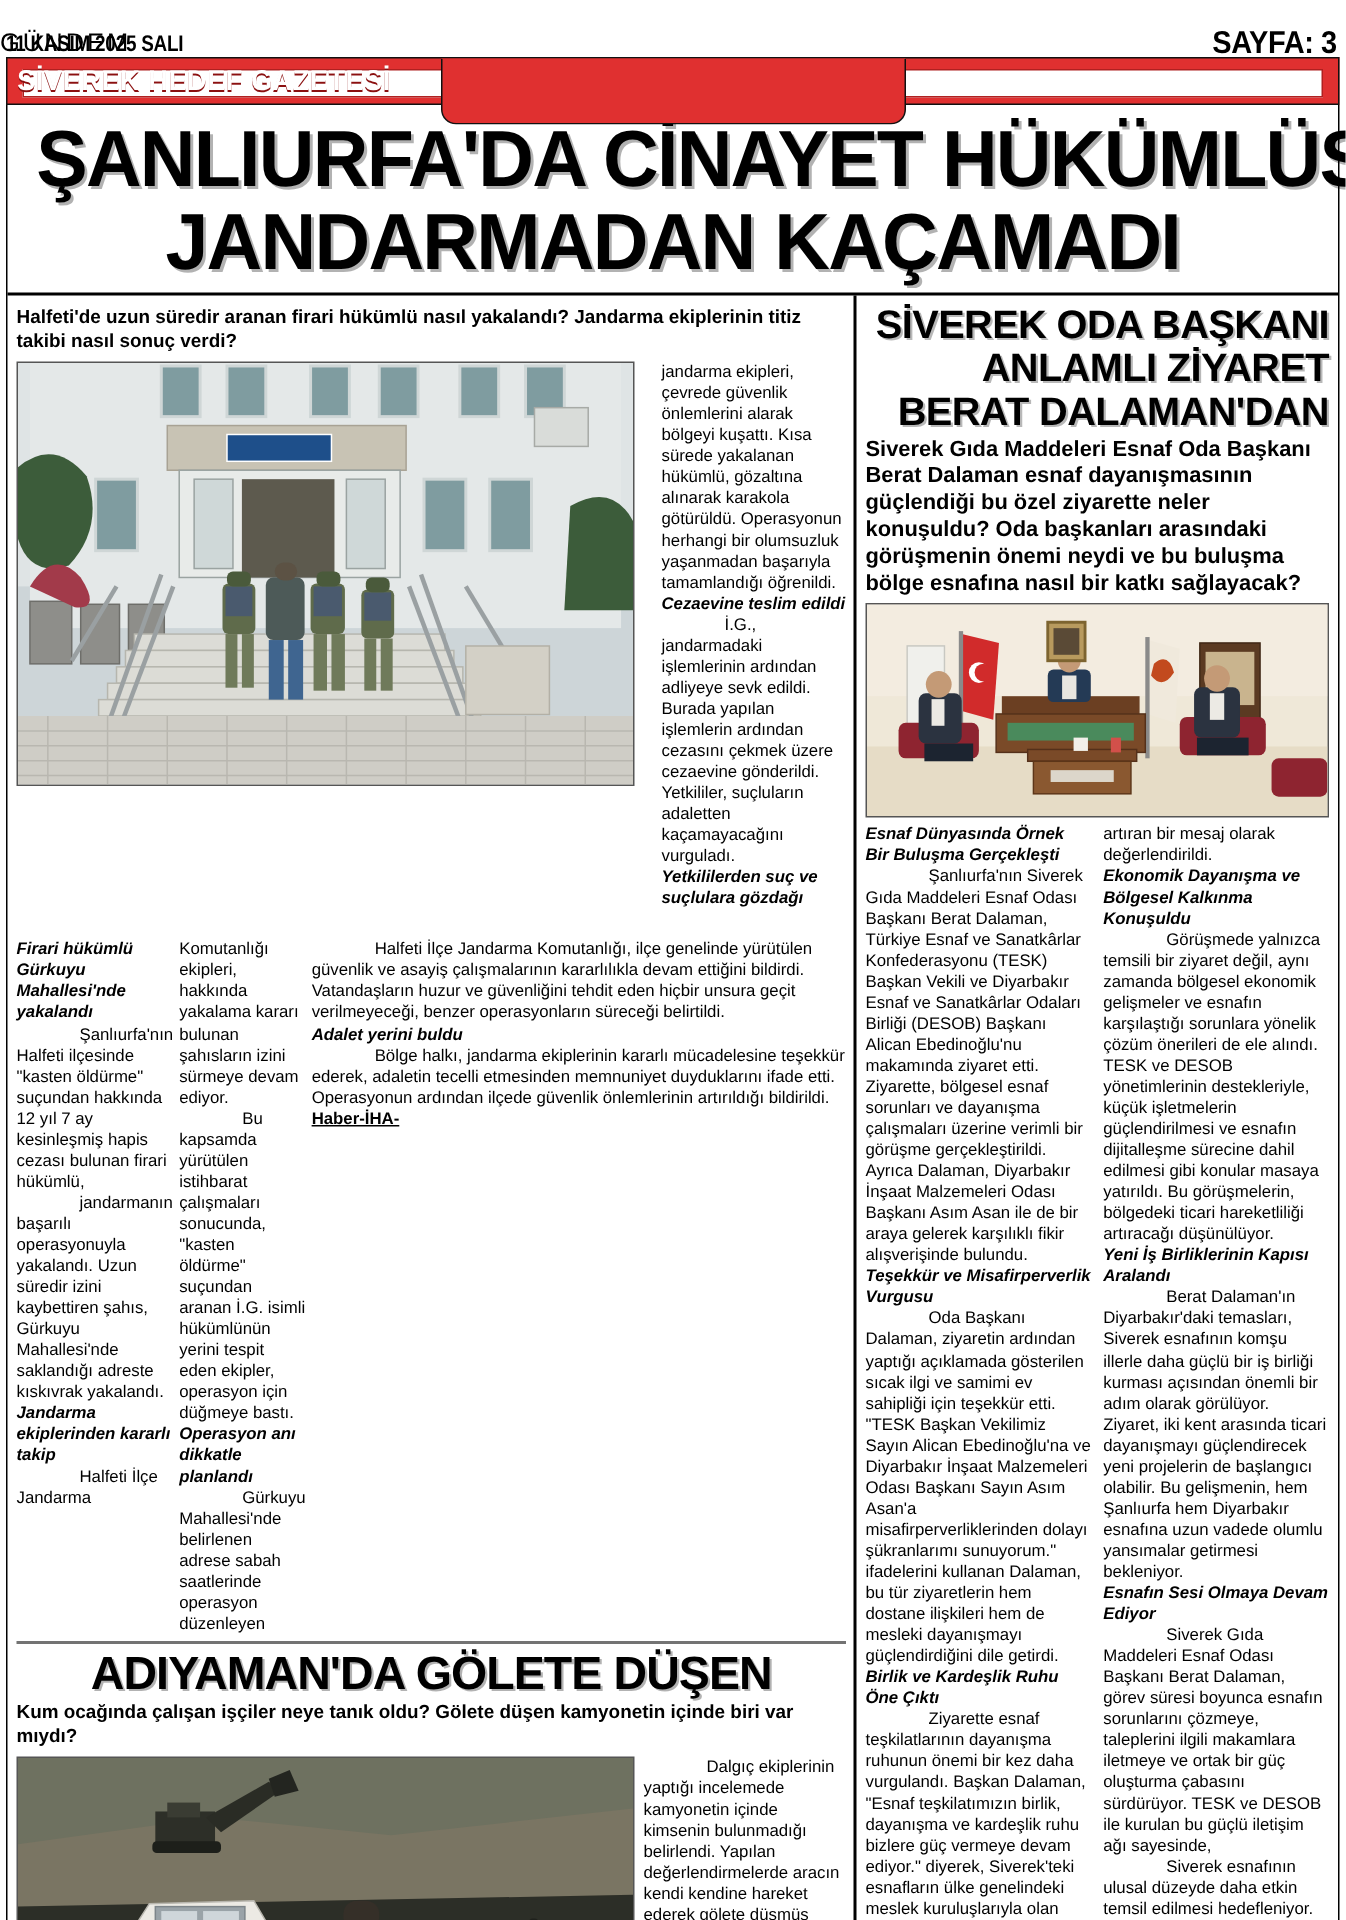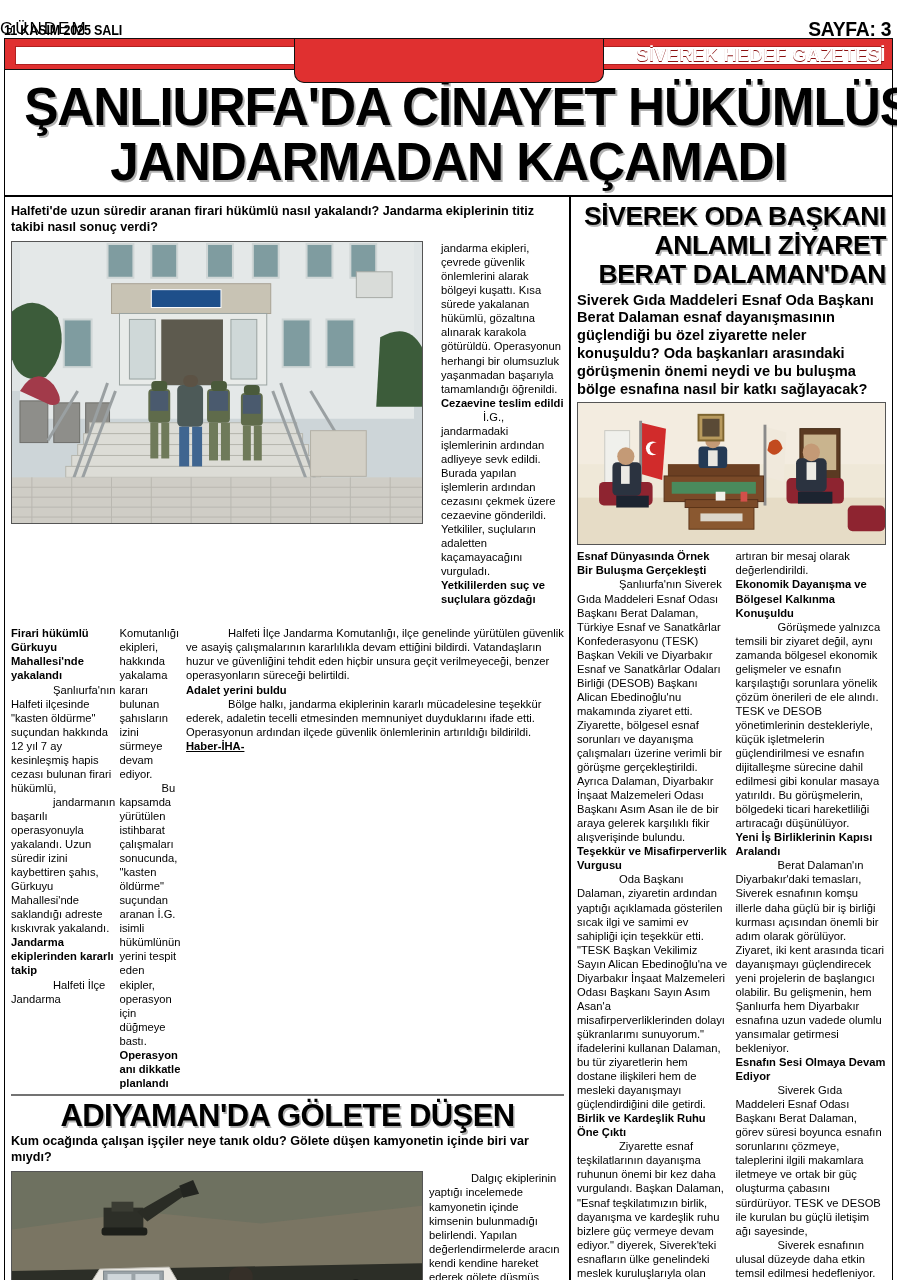--- a/index.html
+++ b/index.html
@@ -40,21 +40,21 @@
     transform: scaleX(0.92); transform-origin: right center;
   }
 
   
   .nameplate {
     position: relative;
     height: 32px;
     margin: 0 4px;
     background: #e03030;
     border: 1px solid #111;
-    display: flex; align-items: center; justify-content: flex-end;
+    display: flex; align-items: center; justify-content: flex-start;
   }
   .nameplate::before, .nameplate::after {
     content: "";
     position: absolute; top: 7px; height: 17px;
     background: #fff; border: 1px solid #b02020;
   }
   .nameplate::before { left: 10px; right: 56%; }
   .nameplate::after  { right: 10px; left: 56%; }
   .nameplate-tab {
     position: absolute; left: 50%; transform: translateX(-50%);
@@ -169,21 +169,21 @@
     margin-top: 4px;
     width: 100%; height: 143px;
     border: 1px solid #555; overflow: hidden; position: relative;
     background: linear-gradient(#efe6d4 0%, #e7dcc6 55%, #d8ccb2 100%);
   }
   .r-cols { display: flex; gap: 8px; margin-top: 4px; }
   .r-cols .rc { width: 50%; font-size: 11.2px; line-height: 1.255; }
 
   
   p.t { margin: 0; text-align: left; }
-  .sub { font-weight: bold; display: block; }
+  .sub { font-weight: bold; display: block; font-style: italic; }
   .ind { display: block; text-indent: 42px; }
   .bold { font-weight: bold; text-decoration: underline; }
 </style>
 </head>
 <body>
 
 <div class="masthead">
   <div class="masthead-date">11 KASIM 2025 SALI</div>
   <div class="masthead-section">GÜNDEM</div>
   <div class="masthead-page">SAYFA: 3</div>
@@ -330,20 +330,21 @@
             <p class="t sub">Firari hükümlü Gürkuyu Mahallesi'nde yakalandı</p>
             <p class="t ind">Şanlıurfa'nın Halfeti ilçesinde "kasten öldürme" suçundan hakkında 12 yıl 7 ay kesinleşmiş hapis cezası bulunan firari hükümlü,</p>
             <p class="t ind">jandarmanın başarılı operasyonuyla yakalandı. Uzun süredir izini kaybettiren şahıs, Gürkuyu Mahallesi'nde saklandığı adreste kıskıvrak yakalandı.</p>
             <p class="t sub">Jandarma ekiplerinden kararlı takip</p>
             <p class="t ind">Halfeti İlçe Jandarma</p>
           </div>
           <div class="c c2">
             <p class="t">Komutanlığı ekipleri, hakkında yakalama kararı bulunan şahısların izini sürmeye devam ediyor.</p>
             <p class="t ind">Bu kapsamda yürütülen istihbarat çalışmaları sonucunda, "kasten öldürme" suçundan aranan İ.G. isimli hükümlünün yerini tespit eden ekipler, operasyon için düğmeye bastı.</p>
             <p class="t sub">Operasyon anı dikkatle planlandı</p>
+            <p class="t ind">Gürkuyu Mahallesi'nde belirlenen adrese sabah saatlerinde operasyon düzenleyen</p>
           </div>
           <div class="c c3">
             <p class="t ind">Halfeti İlçe Jandarma Komutanlığı, ilçe genelinde yürütülen güvenlik ve asayiş çalışmalarının kararlılıkla devam ettiğini bildirdi. Vatandaşların huzur ve güvenliğini tehdit eden hiçbir unsura geçit verilmeyeceği, benzer operasyonların süreceği belirtildi.</p>
             <p class="t sub">Adalet yerini buldu</p>
             <p class="t ind"><span>Bölge halkı, jandarma ekiplerinin kararlı mücadelesine teşekkür ederek, adaletin tecelli etmesinden memnuniyet duyduklarını ifade etti. Operasyonun ardından ilçede güvenlik önlemlerinin artırıldığı bildirildi.</span> <span class="bold">Haber-İHA-</span></p>
           </div>
         </div>
       </div>
 
       <div>

